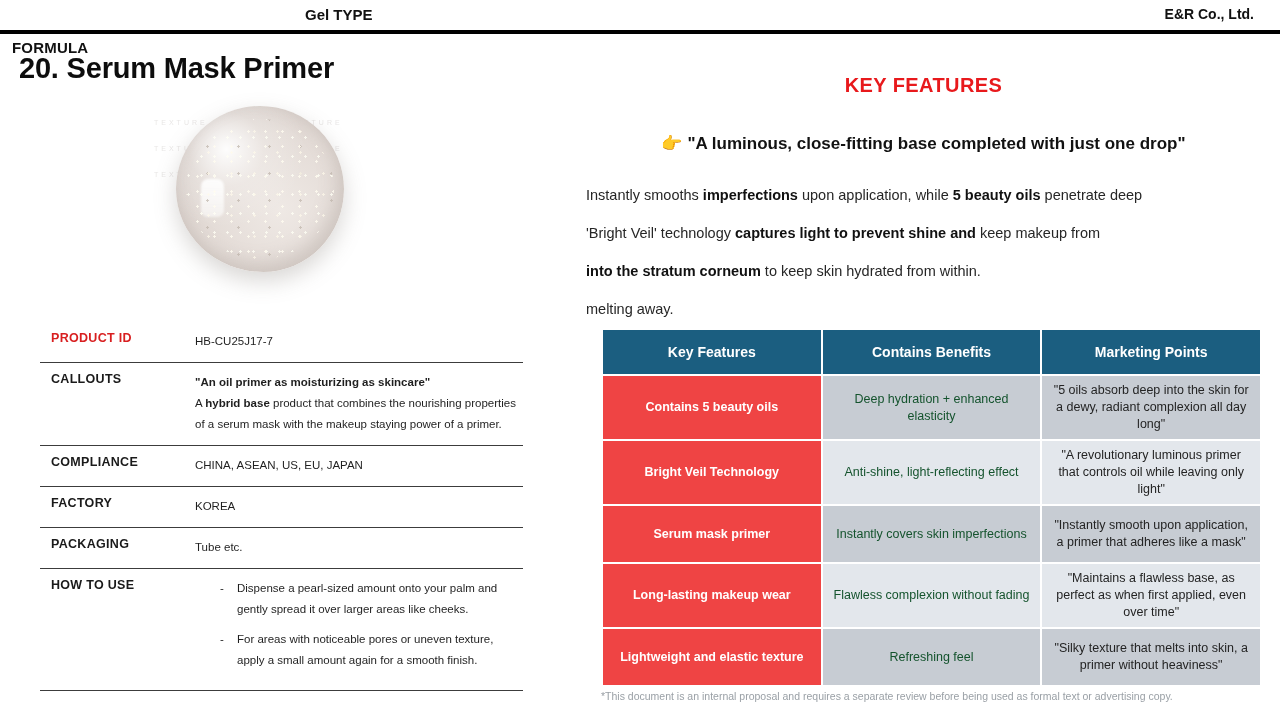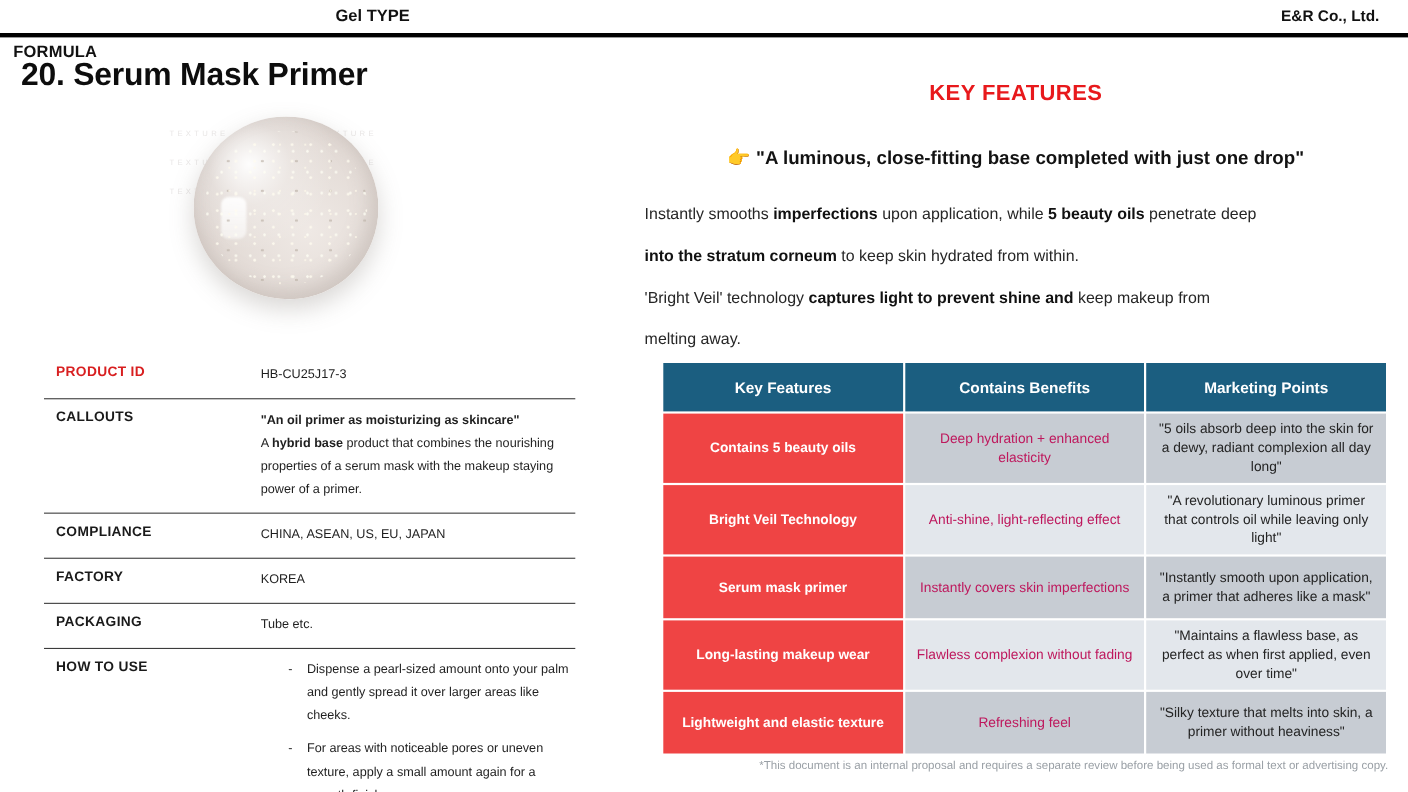--- a/index.html
+++ b/index.html
@@ -118,21 +118,20 @@
     position: absolute;
     left: 40px; top: 322px;
     width: 483px;
   }
   .spec-row {
     position: relative;
     display: flex;
     border-top: 1.6px solid #3c3c3c;
     padding: 9px 0 10px 0;
     box-sizing: border-box;
-    gap: 42px;
   }
   .spec-row.first { border-top: none; }
   .spec-label {
     width: 155px;
     flex: 0 0 155px;
     font-size: 12.5px;
     font-weight: 700;
     letter-spacing: .3px;
     color: #1a1a1a;
     padding-left: 11px;
@@ -221,39 +220,39 @@
     font-size: 14px;
     height: 44px;
   }
   .matrix td.col-feature {
     background: #ef4444;
     color: #ffffff;
     font-weight: 700;
     width: 204px;
   }
   .matrix td.col-benefit {
-    color: #be185d;
+    color: #14532d;
     width: 204px;
   }
   .matrix td.col-marketing {
     color: #242424;
     width: 249px;
   }
   .matrix tr.band-dark td.col-benefit,
   .matrix tr.band-dark td.col-marketing { background: #c7ccd3; }
   .matrix tr.band-light td.col-benefit,
   .matrix tr.band-light td.col-marketing { background: #e3e7ec; }
   .matrix tr.tall td { height: 56px; }
   .matrix tr.short td { height: 44px; }
 
   .footnote {
     position: absolute;
     left: 601px; top: 690px;
     width: 661px;
-    text-align: right;
+    text-align: left;
     font-size: 10.5px;
     color: #9aa0a6;
   }
 </style>
 </head>
 <body>
 
 <div class="header-bar">
   <div class="hdr-formula">FORMULA</div>
   <div class="hdr-type">Gel TYPE</div>
@@ -267,21 +266,21 @@
   <div class="wm-text">TEXTURE TEXTURE TEXTURE TEXTURE TEXTURE TEXTURE TEXTURE TEXTURE TEXTURE</div>
   <div class="droplet">
     <div class="droplet-highlight"></div>
   </div>
 </div>
 
 <div class="spec-table">
 
   <div class="spec-row first">
     <div class="spec-label accent">PRODUCT ID</div>
-    <div class="spec-value">HB-CU25J17-3</div>
+    <div class="spec-value">HB-CU25J17-7</div>
   </div>
 
   <div class="spec-row">
     <div class="spec-label">CALLOUTS</div>
     <div class="spec-value">
       <div class="quote">"An oil primer as moisturizing as skincare"</div>
       <div><span>A </span><span class="b">hybrid base</span><span> product that combines the nourishing properties of a serum mask with the makeup staying power of a primer.</span></div>
     </div>
   </div>
 
@@ -319,22 +318,22 @@
 
 <div class="key-features-title">KEY FEATURES</div>
 
 <div class="tagline">
   <span class="point">👉</span>
   <span>"A luminous, close-fitting base completed with just one drop"</span>
 </div>
 
 <div class="desc">
   <div><span>Instantly smooths </span><b>imperfections</b><span> upon application, while </span><b>5 beauty oils</b><span> penetrate deep </span></div>
+  <div><span>'Bright Veil' technology </span><b>captures light to prevent shine and</b><span> keep makeup from </span></div>
   <div><b>into the stratum corneum</b><span> to keep skin hydrated from within.</span></div>
-  <div><span>'Bright Veil' technology </span><b>captures light to prevent shine and</b><span> keep makeup from </span></div>
   <div><span>melting away.</span></div>
 </div>
 
 <table class="matrix">
   <thead>
     <tr>
       <th>Key Features</th>
       <th>Contains Benefits</th>
       <th>Marketing Points</th>
     </tr>

